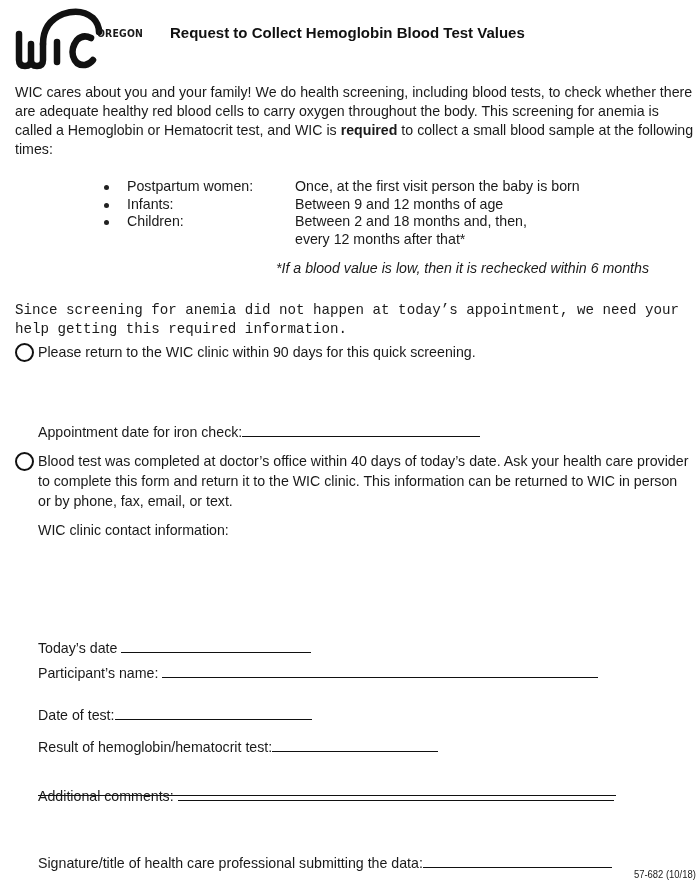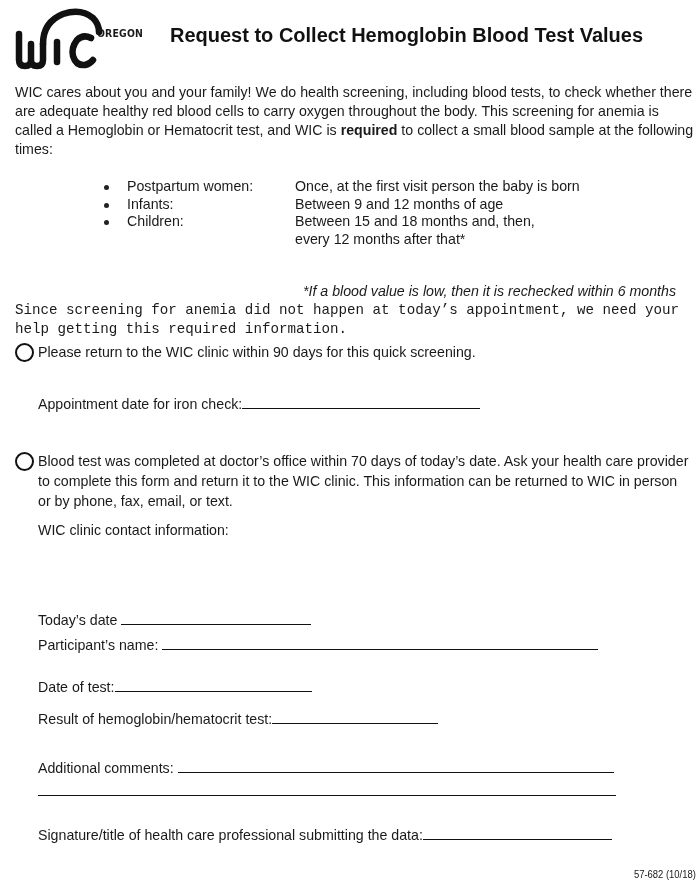--- a/index.html
+++ b/index.html
@@ -2,30 +2,30 @@
 <html><head>
 <meta charset="utf-8">
 <style>
   html, body { margin: 0; padding: 0; background: #fff; }
   body { width: 700px; height: 888px; position: relative; overflow: hidden;
          font-family: "Liberation Sans", sans-serif; color: #1a1a1a; font-size: 14.2px; }
   .abs { position: absolute; }
   .logo { left: 13px; top: 4px; width: 130px; height: 68px; }
   .oregon { left: 97px; top: 27px; font-family: "DejaVu Sans", sans-serif; font-weight: bold;
             font-size: 11px; letter-spacing: 0.2px; transform: scaleX(0.85); transform-origin: left; }
-  .title { left: 170px; top: 24px; font-weight: bold; font-size: 20px; color: #111; }
+  .title { left: 170px; top: 24px; font-weight: bold; font-size: 15px; color: #111; }
   .para { left: 15px; width: 680px; line-height: 19px; }
   .bul-list { left: 100px; top: 178px; width: 580px; }
   .bul-row { position: relative; height: 17.5px; line-height: 17.5px; }
   .bul-dot { position: absolute; left: 4px; top: 7px; width: 5px; height: 5px; border-radius: 50%; background: #222; }
   .bul-label { position: absolute; left: 27px; }
   .bul-value { position: absolute; left: 195px; }
-  .footnote { left: 276px; top: 283px; font-style: italic; margin-left: 27px; }
+  .footnote { left: 276px; top: 260px; font-style: italic; }
   .radio { width: 15px; height: 15px; border: 2px solid #111; border-radius: 50%; background: #fff; }
-  .field { left: 38px; white-space: nowrap; }
+  .field { left: 38px; white-space: nowrap; margin-top: 28px; }
   .line { display: inline-block; border-bottom: 1.5px solid #111; height: 14px; vertical-align: baseline; }
   .full-line { border-bottom: 1.5px solid #111; }
   .formno { right: 4px; top: 868px; font-size: 10.5px; transform: scaleX(0.9); transform-origin: right; }
 </style>
 </head>
 <body>
 
 <svg class="abs logo" viewBox="0 0 130 68">
   <g fill="none" stroke="#111" stroke-width="6.5" stroke-linecap="round" stroke-linejoin="round">
 
@@ -51,39 +51,39 @@
     <span class="bul-value">Once, at the first visit person the baby is born</span>
   </div>
   <div class="bul-row">
     <span class="bul-dot"></span>
     <span class="bul-label">Infants:</span>
     <span class="bul-value">Between 9 and 12 months of age</span>
   </div>
   <div class="bul-row">
     <span class="bul-dot"></span>
     <span class="bul-label">Children:</span>
-    <span class="bul-value">Between 15 and 18 months and, then,</span>
+    <span class="bul-value">Between 2 and 18 months and, then,</span>
   </div>
   <div class="bul-row">
     <span class="bul-value">every 12 months after that*</span>
   </div>
 </div>
 <div class="abs footnote">*If a blood value is low, then it is rechecked within 6 months</div>
 
 <div class="abs para" style="top:301px;font-family:Liberation Mono, monospace;">Since screening for anemia did not happen at today’s appointment, we need your help getting this required information.</div>
 
 <div class="abs radio" style="left:15px; top:343px;"></div>
 <div class="abs" style="left:38px; top:344px;">Please return to the WIC clinic within 90 days for this quick screening.</div>
 
 <div class="abs field" style="top:394px;">
   <span>Appointment date for iron check:</span><span class="line" style="width:238px;"></span>
 </div>
 
 <div class="abs radio" style="left:15px; top:452px;"></div>
-<div class="abs" style="left:38px; top:451px; width:655px; line-height:20px;">Blood test was completed at doctor’s office within 70 days of today’s date. Ask your health care provider to complete this form and return it to the WIC clinic. This information can be returned to WIC in person or by phone, fax, email, or text.</div>
+<div class="abs" style="left:38px; top:451px; width:655px; line-height:20px;">Blood test was completed at doctor’s office within 40 days of today’s date. Ask your health care provider to complete this form and return it to the WIC clinic. This information can be returned to WIC in person or by phone, fax, email, or text.</div>
 
 <div class="abs" style="left:38px; top:522px;text-align:right;">WIC clinic contact information:</div>
 
 <div class="abs field" style="top:610px;">
   <span>Today’s date</span>&nbsp;<span class="line" style="width:190px;"></span>
 </div>
 
 <div class="abs field" style="top:635px;">
   <span>Participant’s name:</span>&nbsp;<span class="line" style="width:436px;"></span>
 </div>

